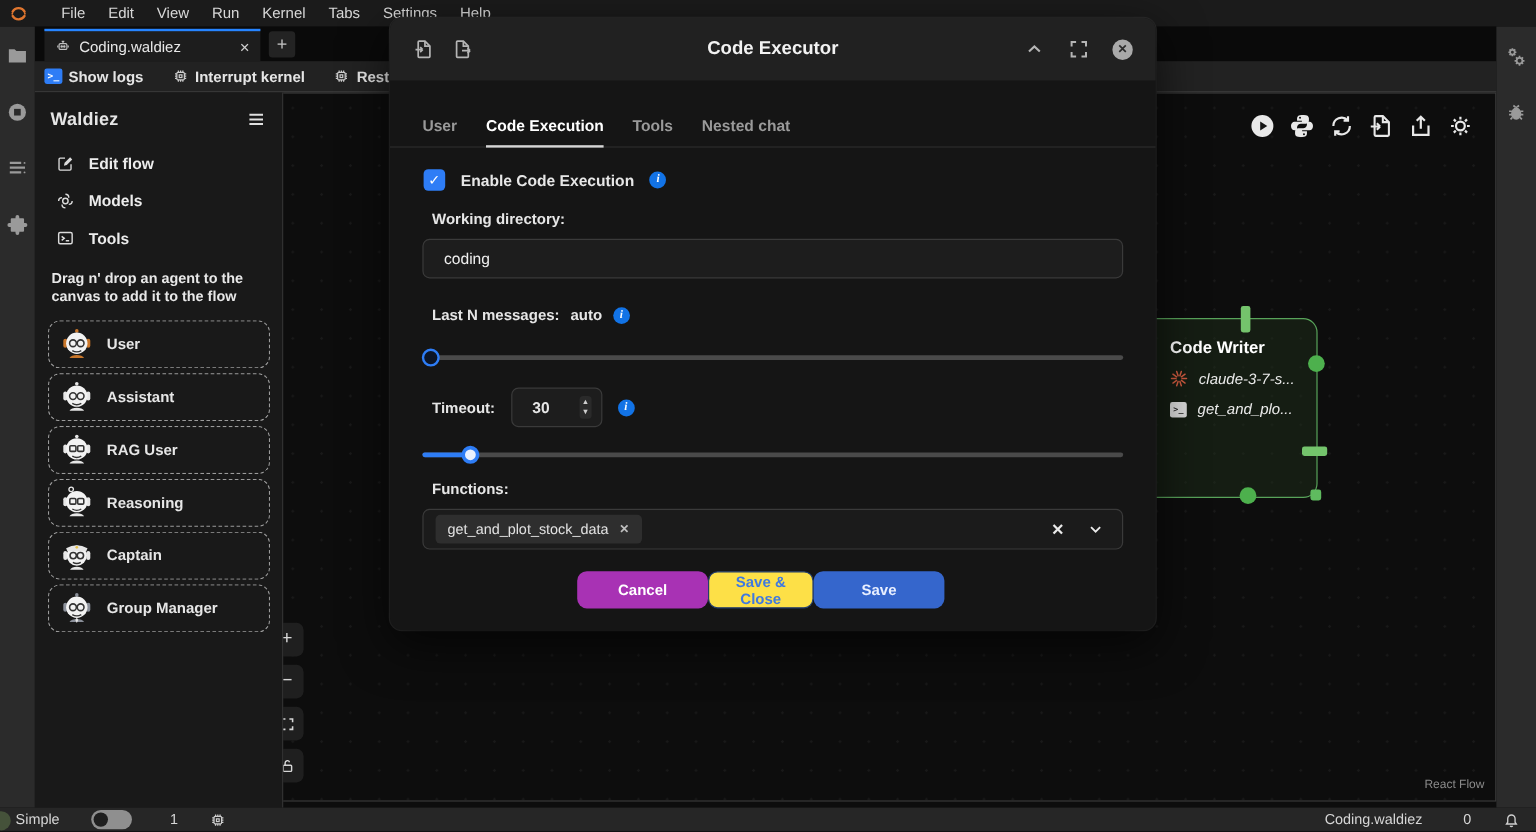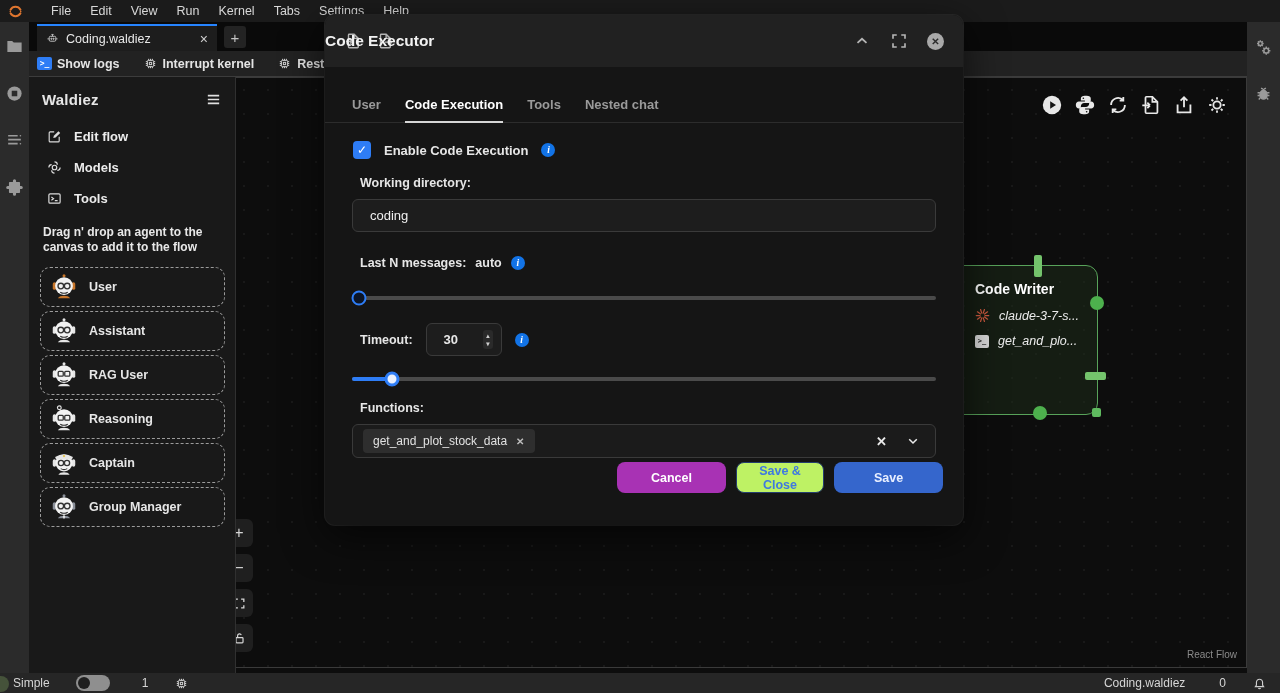--- a/index.html
+++ b/index.html
@@ -101,21 +101,21 @@
     background:#45523a;z-index:6}
 
   
   .modal{position:absolute;left:325px;top:15px;width:638px;height:510px;background:#151515;
     border-radius:10px;box-shadow:0 12px 40px rgba(0,0,0,.65),0 0 0 1px #2a2a2a;z-index:10;
     display:flex;flex-direction:column}
   .modal-head{position:relative;height:52px;background:#212121;border-radius:10px 10px 0 0;
     display:flex;align-items:center;padding:0 19px;box-sizing:border-box;flex:none}
   .mh-left{display:flex;gap:14px}
   .mh-left svg,.mh-right svg{width:18px;height:18px;color:#b5b5b5;cursor:pointer}
-  .modal-title{position:absolute;left:0;right:0;text-align:left;font-weight:bold;font-size:15.5px;
+  .modal-title{position:absolute;left:0;right:0;text-align:center;font-weight:bold;font-size:15.5px;
     color:#f2f2f2;pointer-events:none}
   .mh-right{margin-left:auto;display:flex;gap:19px;align-items:center}
   .mh-close{width:17px;height:17px;border-radius:50%;background:#a9a9a9;color:#2b2b2b;
     font:bold 10px/17px "Liberation Sans",sans-serif;text-align:center;cursor:pointer}
   .modal-tabs{display:flex;gap:24px;padding:0 27px;margin-top:30px;border-bottom:1px solid #2c2c2c;
     font-size:13px;color:#9a9a9a;flex:none}
   .mtab{padding-bottom:9px;border-bottom:2px solid transparent;margin-bottom:-1px;cursor:pointer;font-weight:600}
   .mtab.active{color:#fff;font-weight:bold;border-bottom-color:#d6d6d6}
   .modal-body{padding:18px 27px 0;flex:1;box-sizing:border-box}
   .check-row{display:flex;align-items:center;gap:13px;margin-left:1px}
@@ -139,24 +139,24 @@
   .spin{margin-left:auto;display:flex;flex-direction:column;background:#2a2a2a;border-radius:3px;
     padding:2px 3px;font-size:6.5px;color:#cfcfcf;line-height:1.15;cursor:pointer}
   .select{height:34px;background:#1b1b1b;border:1px solid #3a3a3a;border-radius:6px;display:flex;
     align-items:center;box-sizing:border-box;padding:0 15px 0 10px;margin-top:9px}
   .chip{display:flex;align-items:center;gap:9px;background:#2e2e2e;border-radius:4px;padding:5px 10px;
     font-size:12px;color:#e2e2e2}
   .chip-x{font-size:10px;color:#bdbdbd;font-weight:bold;cursor:pointer}
   .sel-clear{margin-left:auto;font-size:13px;font-weight:bold;color:#eaeaea;cursor:pointer}
   .sel-chev{margin-left:19px;cursor:pointer}
   .sel-chev svg{width:14px;height:14px;color:#eaeaea}
-  .modal-footer{display:flex;justify-content:flex-end;gap:10px;padding:0 20px 32px 0;flex:none}
+  .modal-footer{display:flex;justify-content:center;padding:0 20px 18px 0;flex:none}
   .btn{height:31px;border-radius:8px;border:none;font:bold 12.5px "Liberation Sans",sans-serif;cursor:pointer}
   .btn-cancel{width:109px;background:var(--magenta);color:#fff}
-  .btn-savec{width:88px;background:#bef264;border:1px solid #243e6e;color:#3f79e0;box-sizing:border-box}
+  .btn-savec{width:88px;background:#fde047;border:1px solid #243e6e;color:#3f79e0;box-sizing:border-box}
   .btn-save{width:109px;background:var(--save-blue);color:#e8efff}
 </style>
 </head>
 <body>
 
 <div id="app">
 
   <div class="menubar">
     <span class="logo">
       <svg viewBox="0 0 24 24" fill="none" stroke="#e0762f" stroke-width="2.8" stroke-linecap="round">

